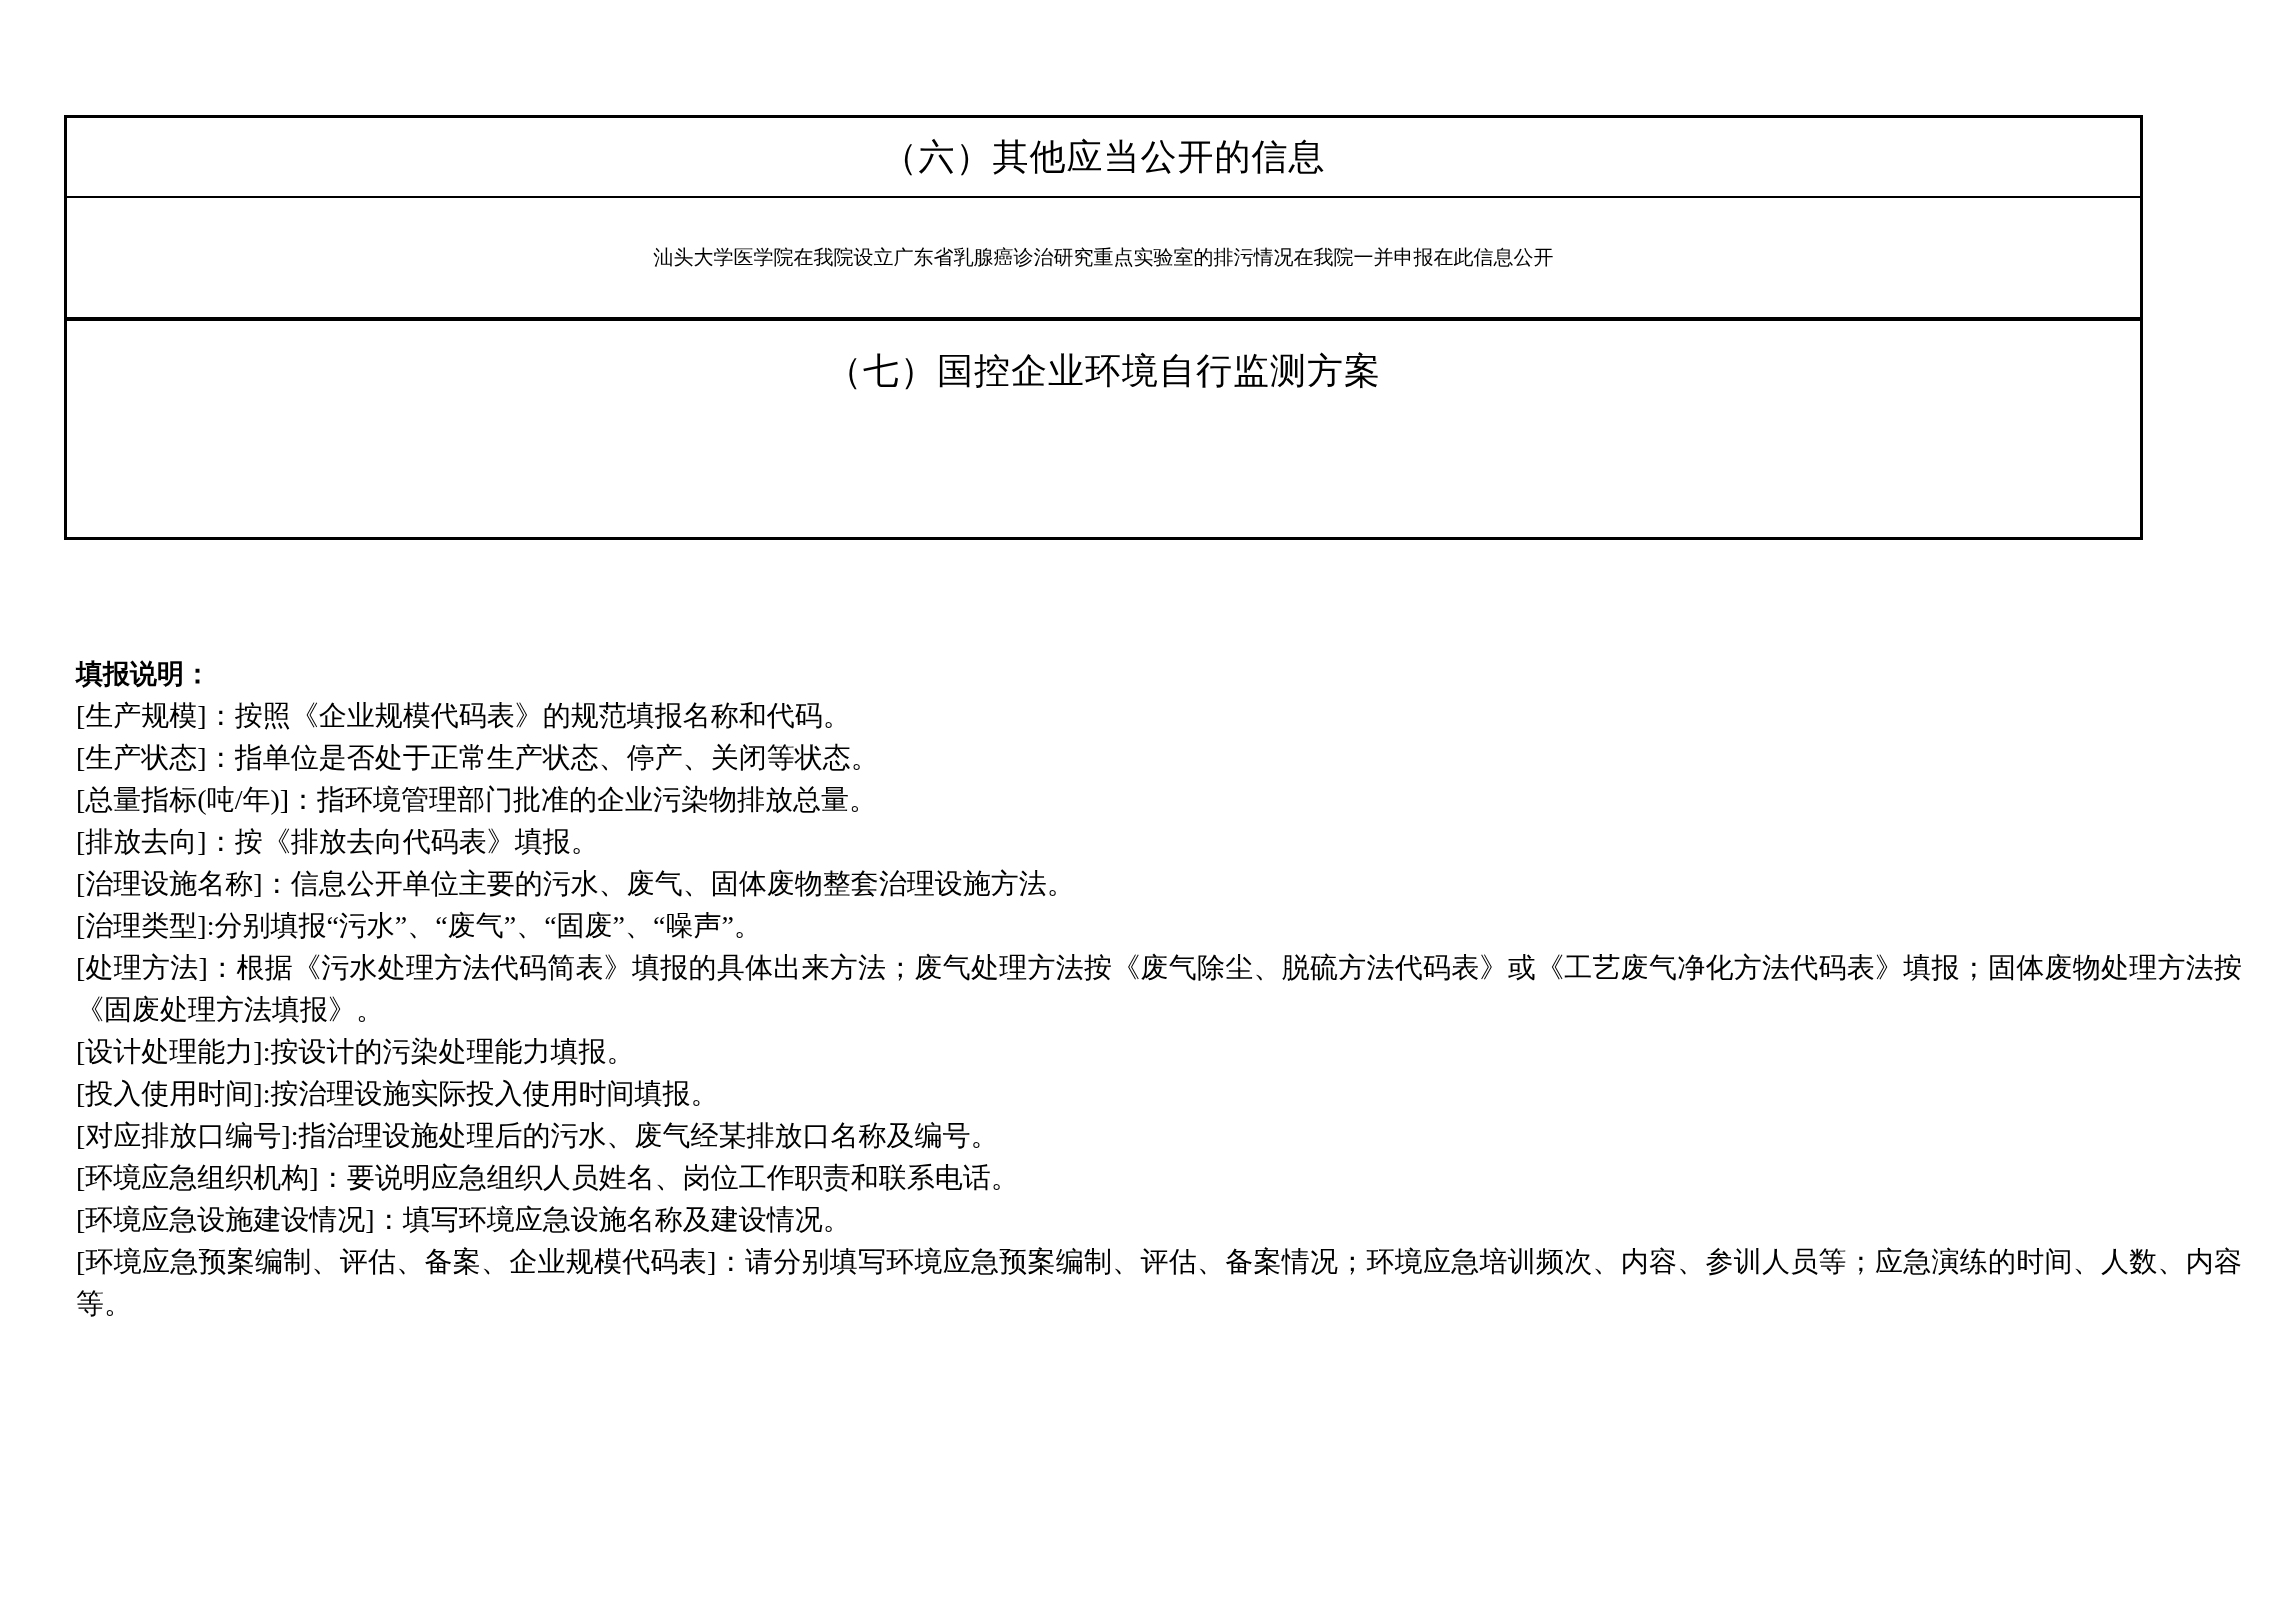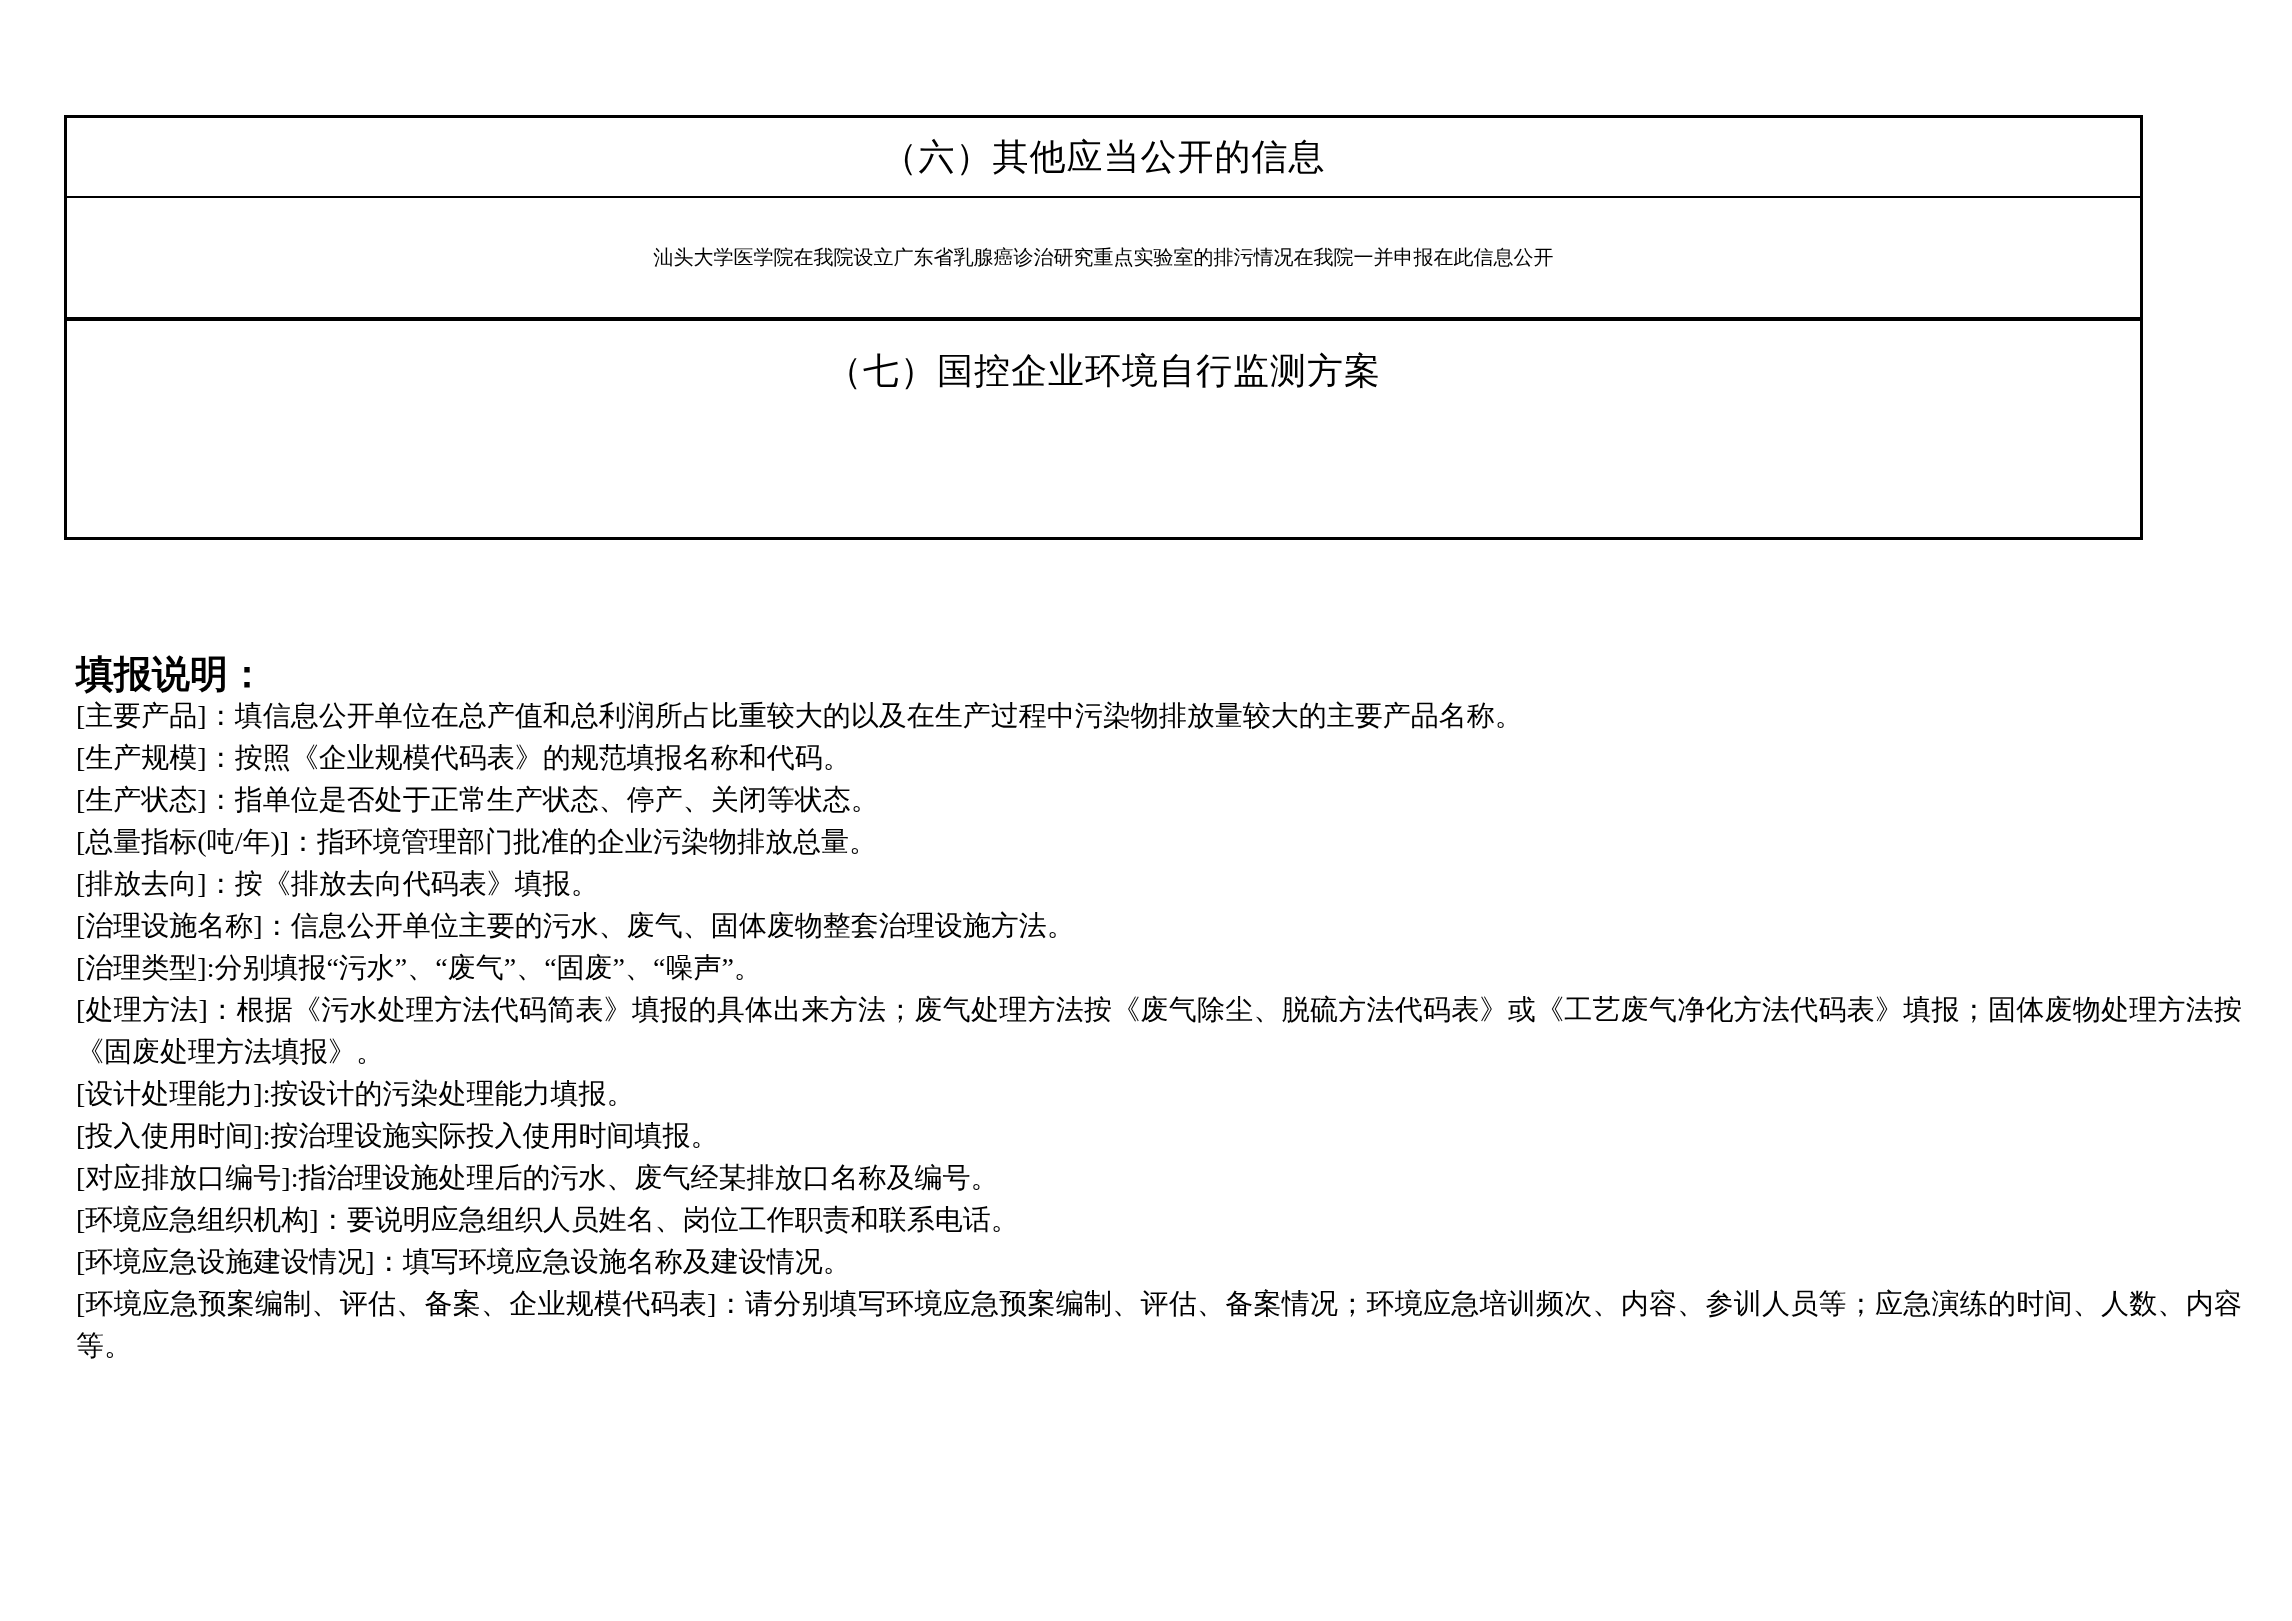--- a/index.html
+++ b/index.html
@@ -56,21 +56,21 @@
   .notes {
     position: absolute;
     left: 76px;
     top: 653px;
     width: 2166px;
     font-size: 28px;
     line-height: 42px;
   }
   .notes-heading {
     font-weight: bold;
-    font-size: 38px;
+    font-size: 27px;
   }
   .note-item {
     text-align: justify;
   }
 </style>
 </head>
 <body>
 
 <div class="doc-table">
   <div class="tbl-row row-header-six">
@@ -79,21 +79,20 @@
   <div class="tbl-row row-content-six">
     <span class="section-body-text">汕头大学医学院在我院设立广东省乳腺癌诊治研究重点实验室的排污情况在我院一并申报在此信息公开</span>
   </div>
   <div class="tbl-row row-header-seven">
     <span class="section-title">（七）国控企业环境自行监测方案</span>
   </div>
 </div>
 
 <div class="notes">
   <p class="notes-heading">填报说明：</p>
-  <p class="note-item">[主要产品]：填信息公开单位在总产值和总利润所占比重较大的以及在生产过程中污染物排放量较大的主要产品名称。</p>
   <p class="note-item">[生产规模]：按照《企业规模代码表》的规范填报名称和代码。</p>
   <p class="note-item">[生产状态]：指单位是否处于正常生产状态、停产、关闭等状态。</p>
   <p class="note-item">[总量指标(吨/年)]：指环境管理部门批准的企业污染物排放总量。</p>
   <p class="note-item">[排放去向]：按《排放去向代码表》填报。</p>
   <p class="note-item">[治理设施名称]：信息公开单位主要的污水、废气、固体废物整套治理设施方法。</p>
   <p class="note-item">[治理类型]:分别填报“污水”、“废气”、“固废”、“噪声”。</p>
   <p class="note-item">[处理方法]：根据《污水处理方法代码简表》填报的具体出来方法；废气处理方法按《废气除尘、脱硫方法代码表》或《工艺废气净化方法代码表》填报；固体废物处理方法按《固废处理方法填报》。</p>
   <p class="note-item">[设计处理能力]:按设计的污染处理能力填报。</p>
   <p class="note-item">[投入使用时间]:按治理设施实际投入使用时间填报。</p>
   <p class="note-item">[对应排放口编号]:指治理设施处理后的污水、废气经某排放口名称及编号。</p>

